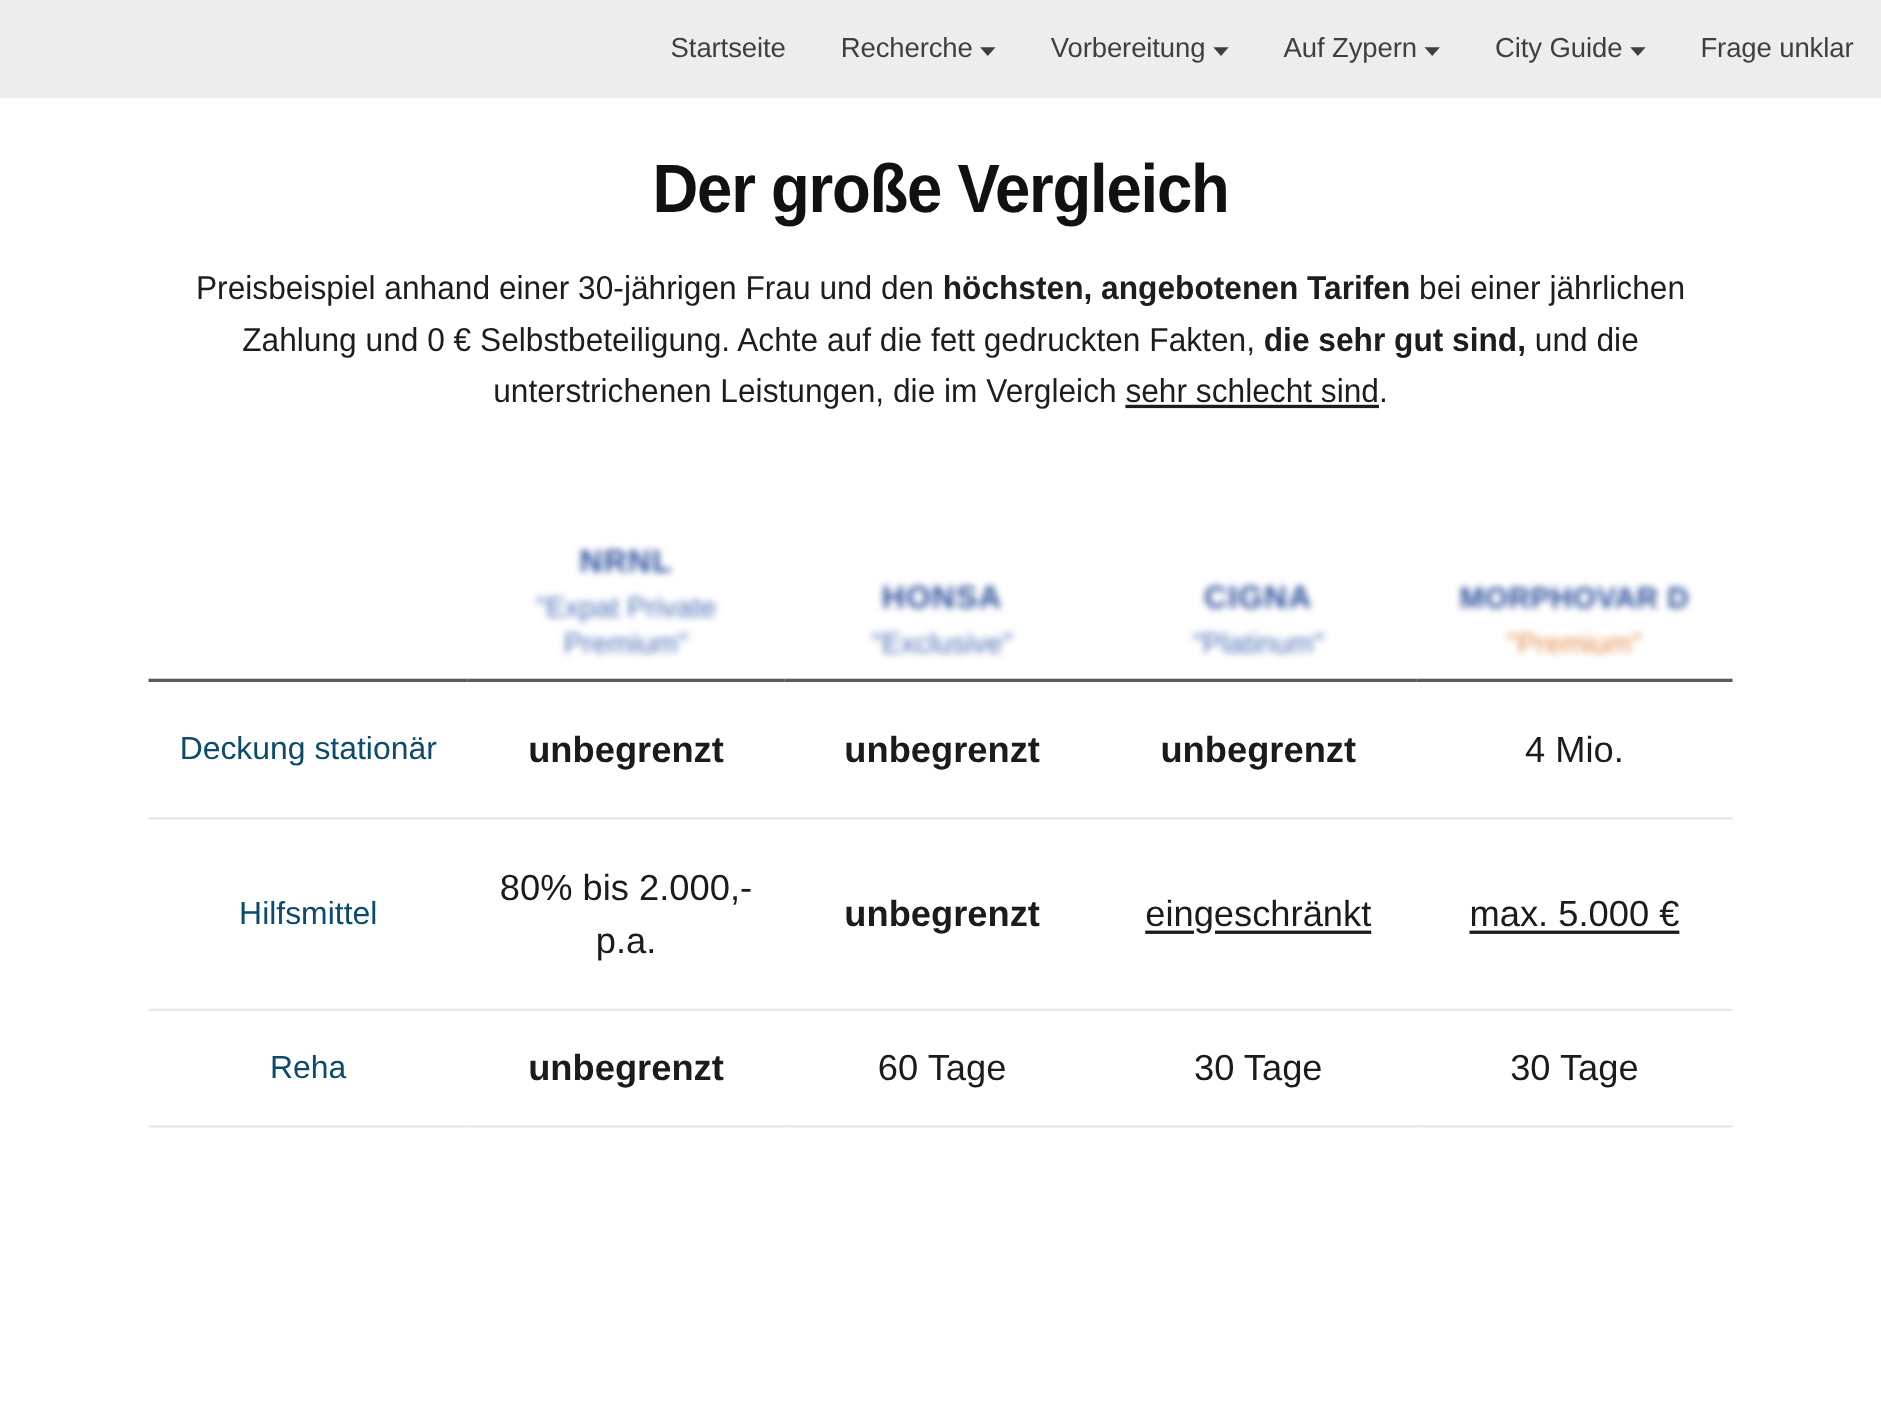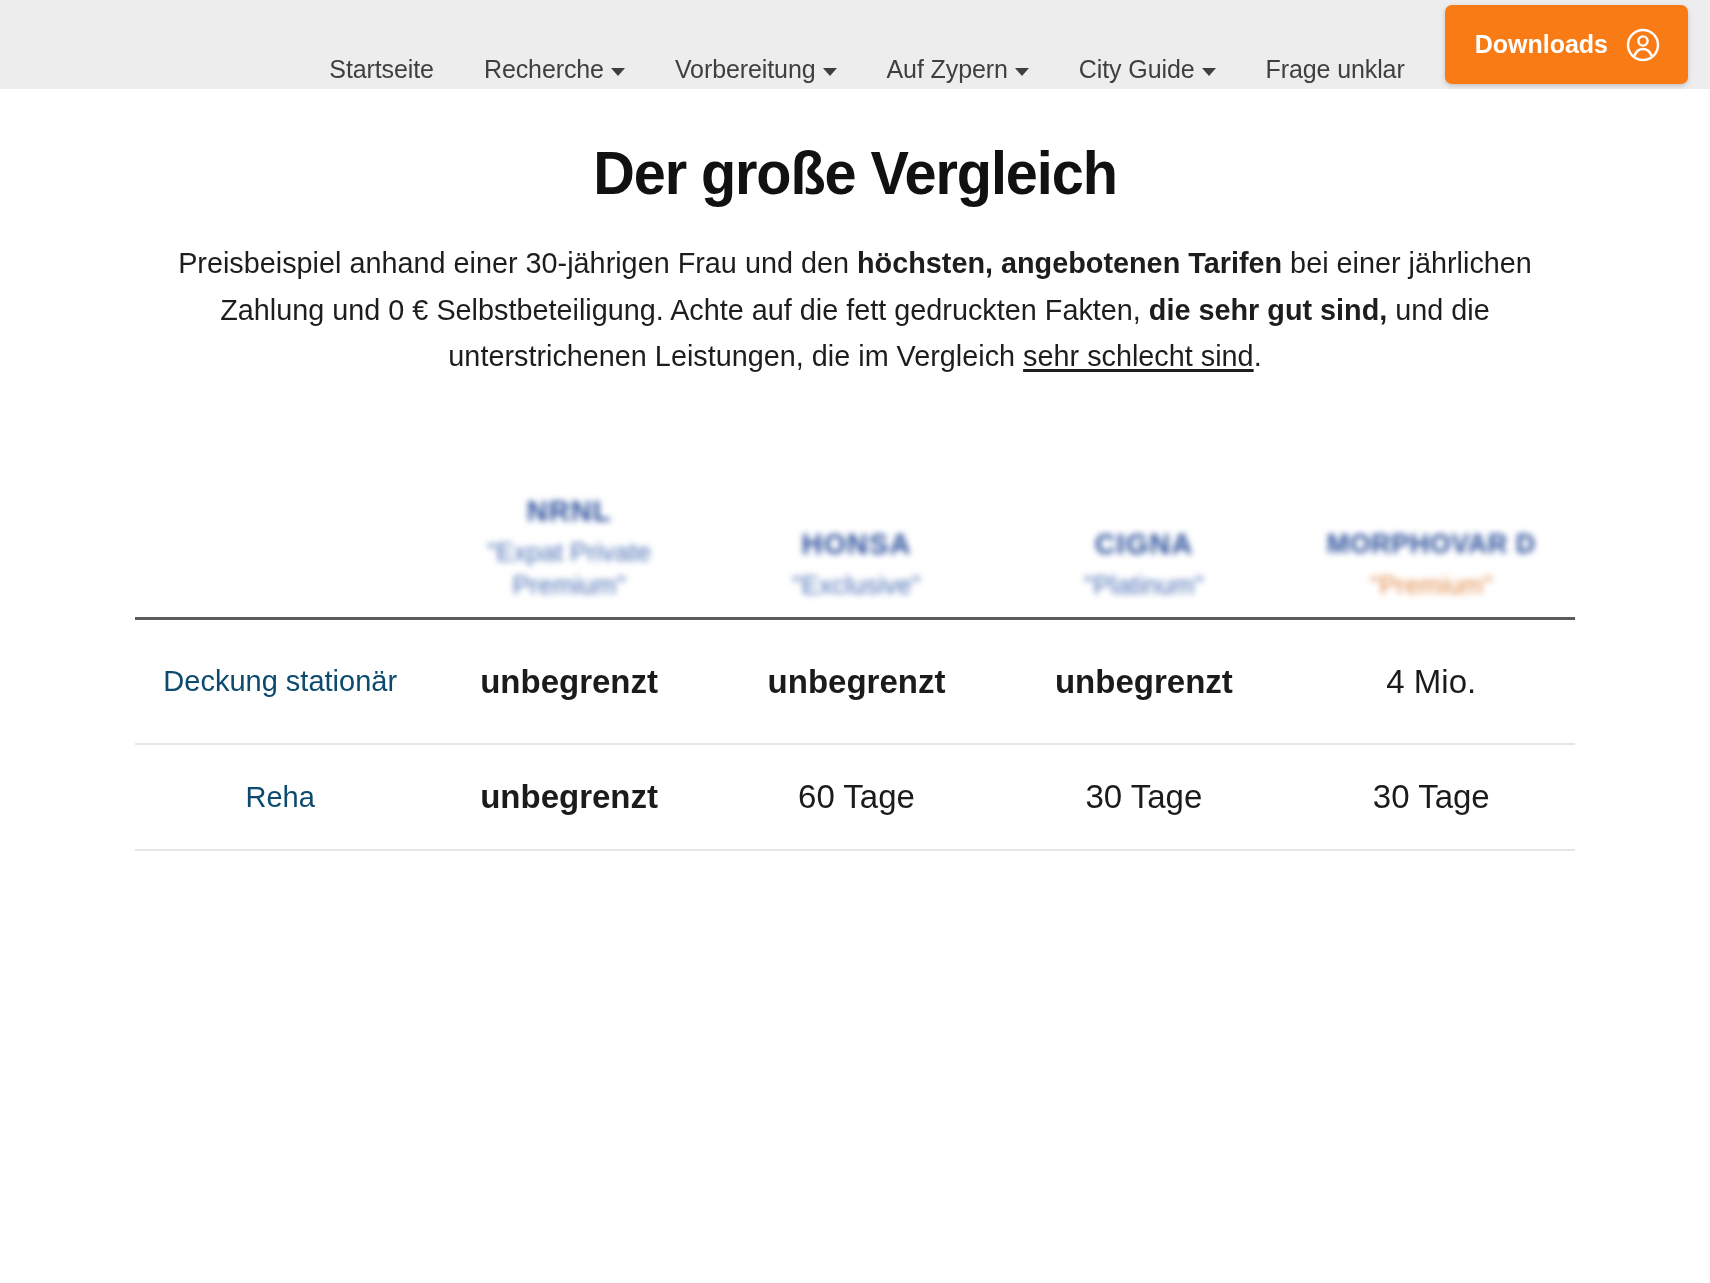--- a/index.html
+++ b/index.html
@@ -193,30 +193,20 @@
 
     <div class="nav-item">
       <span>City Guide</span>
       <span class="caret"></span>
     </div>
 
     <div class="nav-item">
       <span>Frage unklar</span>
     </div>
 
-    <div class="downloads-btn">
-      <span>Downloads</span>
-      <span class="user-icon">
-        <svg width="34" height="34" viewBox="0 0 34 34" aria-hidden="true">
-          <circle cx="17" cy="17" r="15" fill="none" stroke="#ffffff" stroke-width="2.4"></circle>
-          <circle cx="17" cy="13" r="4.6" fill="none" stroke="#ffffff" stroke-width="2.4"></circle>
-          <path d="M8.6 27.4c1.7-4.3 5-6.4 8.4-6.4s6.7 2.1 8.4 6.4" fill="none" stroke="#ffffff" stroke-width="2.4" stroke-linecap="round"></path>
-        </svg>
-      </span>
-    </div>
 
   </div>
 </div>
 
 <h1 class="page-title">Der große Vergleich</h1>
 
 <p class="intro"><span>Preisbeispiel anhand einer 30-jährigen Frau und den </span><b>höchsten, angebotenen Tarifen</b><span> bei einer jährlichen Zahlung und 0 € Selbstbeteiligung. Achte auf die fett gedruckten Fakten, </span><b>die sehr gut sind,</b><span> und die unterstrichenen Leistungen, die im Vergleich </span><u>sehr schlecht sind</u><span>.</span></p>
 
 <div class="table-wrap">
   <table class="compare">
@@ -266,20 +256,27 @@
     <tbody>
 
       <tr>
         <td class="rowlabel">Deckung stationär</td>
         <td><span class="v-bold">unbegrenzt</span></td>
         <td><span class="v-bold">unbegrenzt</span></td>
         <td><span class="v-bold">unbegrenzt</span></td>
         <td><span>4 Mio.</span></td>
       </tr>
 
+      <tr>
+        <td class="rowlabel">Hilfsmittel</td>
+        <td><span>80% bis 2.000,- p.a.</span></td>
+        <td><span class="v-bold">unbegrenzt</span></td>
+        <td><span class="v-under">eingeschränkt</span></td>
+        <td><span class="v-under">max. 5.000 €</span></td>
+      </tr>
 
       <tr class="tight">
         <td class="rowlabel">Reha</td>
         <td><span class="v-bold">unbegrenzt</span></td>
         <td><span>60 Tage</span></td>
         <td><span>30 Tage</span></td>
         <td><span>30 Tage</span></td>
       </tr>
 
 

